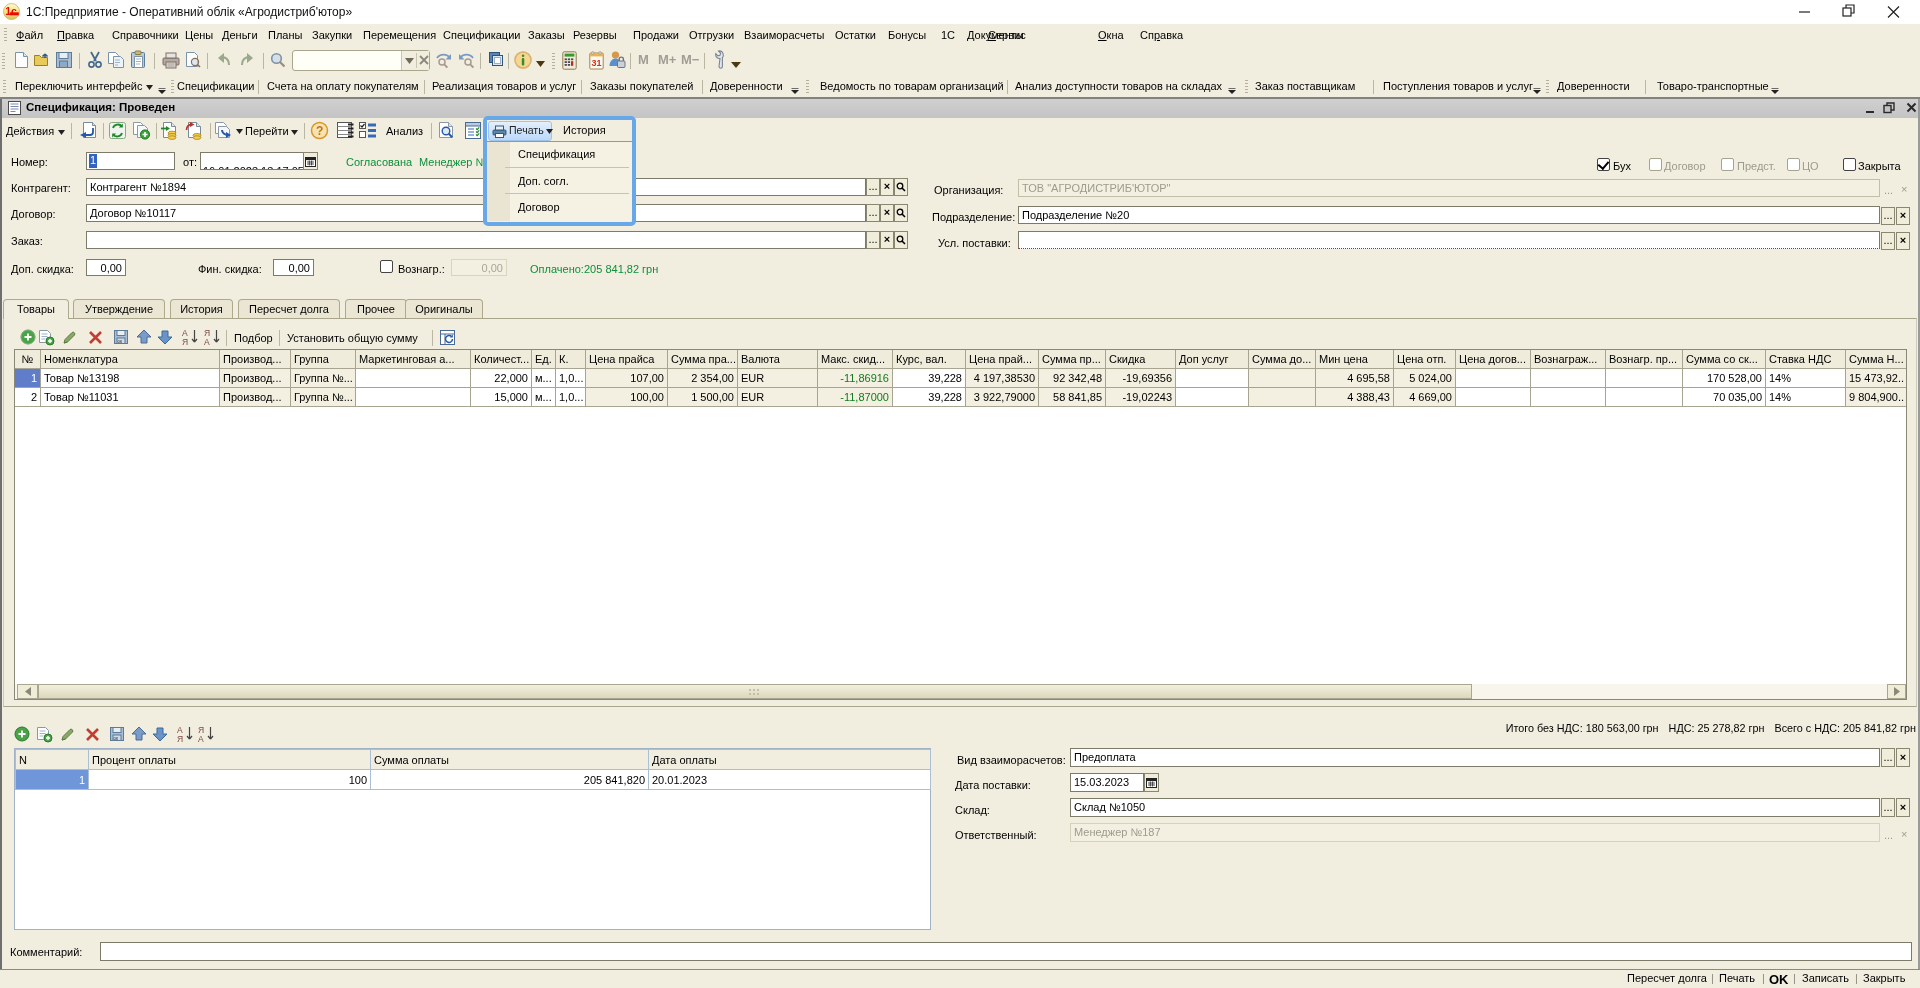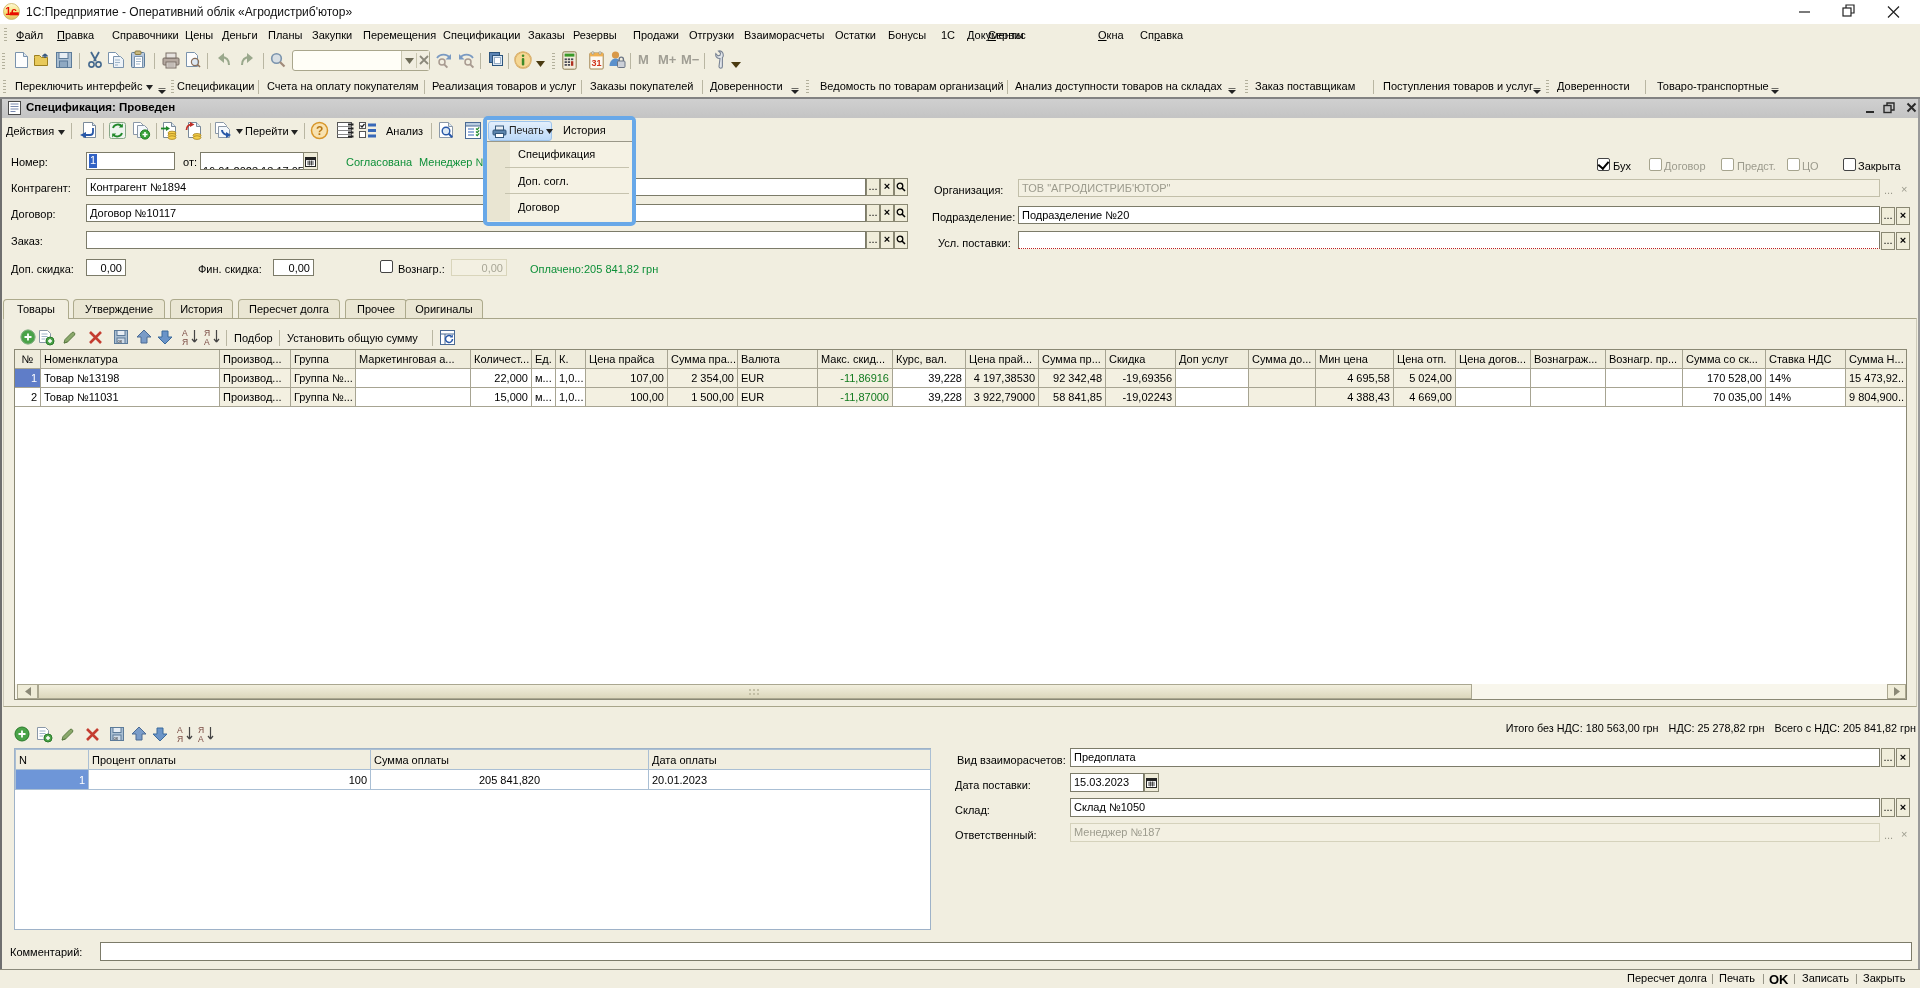--- a/index.html
+++ b/index.html
@@ -780,21 +780,21 @@
 <tbody>
         <tr class="hd" style="height:20px">
           <td>N</td>
           <td>Процент оплаты</td>
           <td>Сумма оплаты</td>
           <td>Дата оплаты</td>
         </tr>
 <tr style="height:18px">
           <td class="sel">1</td>
           <td style="text-align:right">100</td>
-          <td style="text-align:center">205 841,820</td>
+          <td style="text-align:right">205 841,820</td>
           <td>20.01.2023</td>
         </tr>
 </tbody>
     </table>
 </div>
 
 <div class="lbl" style="left:10px;top:946px">Комментарий:</div>
 <div class="inp" style="left:100px;top:942px;width:1812px;height:19px"></div>
 <div id="botline"></div>
 <div id="botbar">

